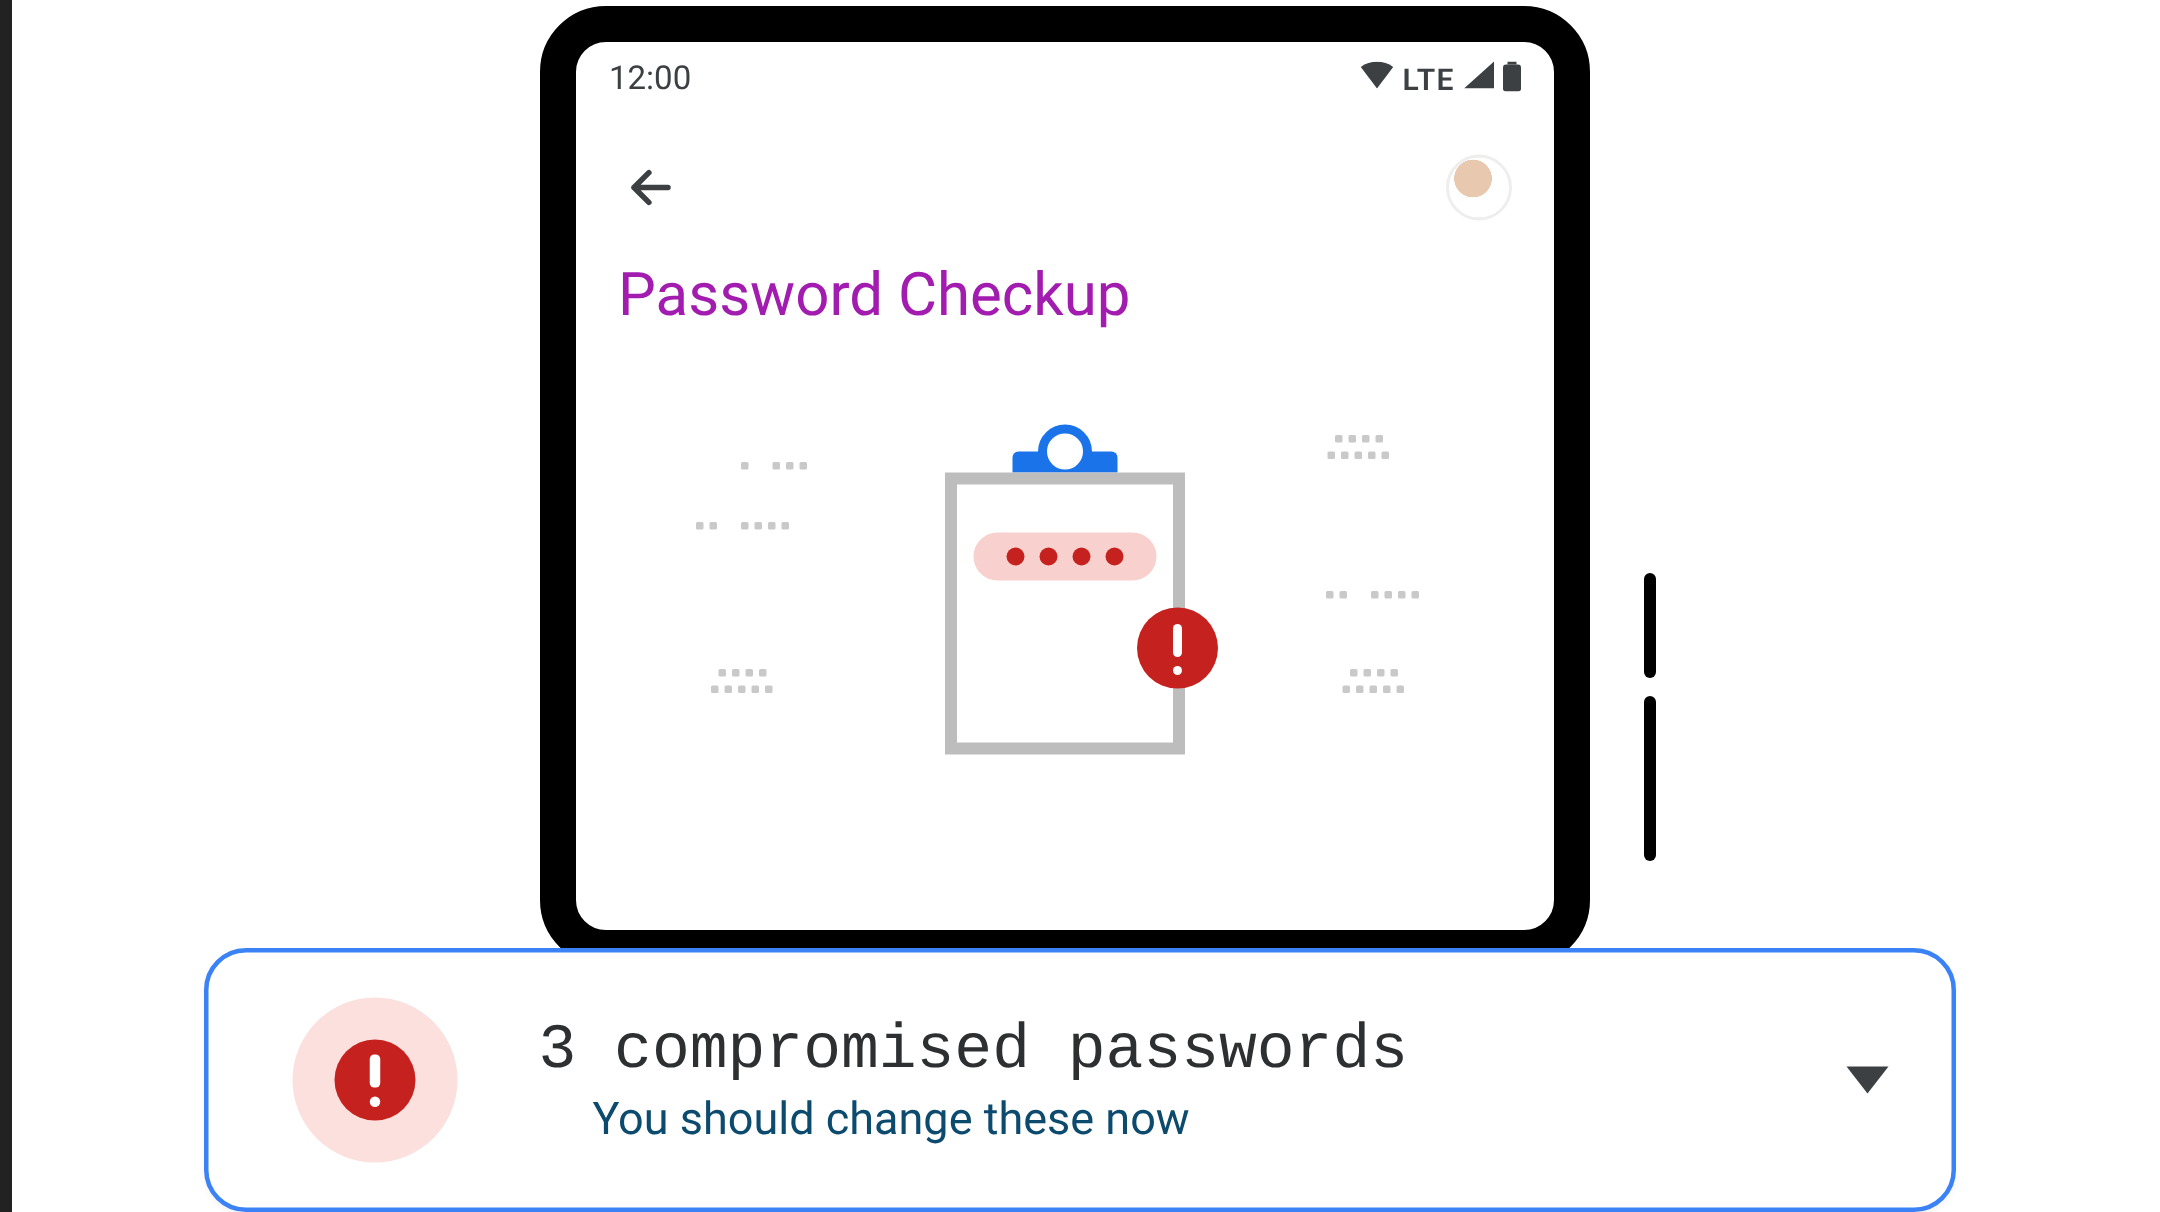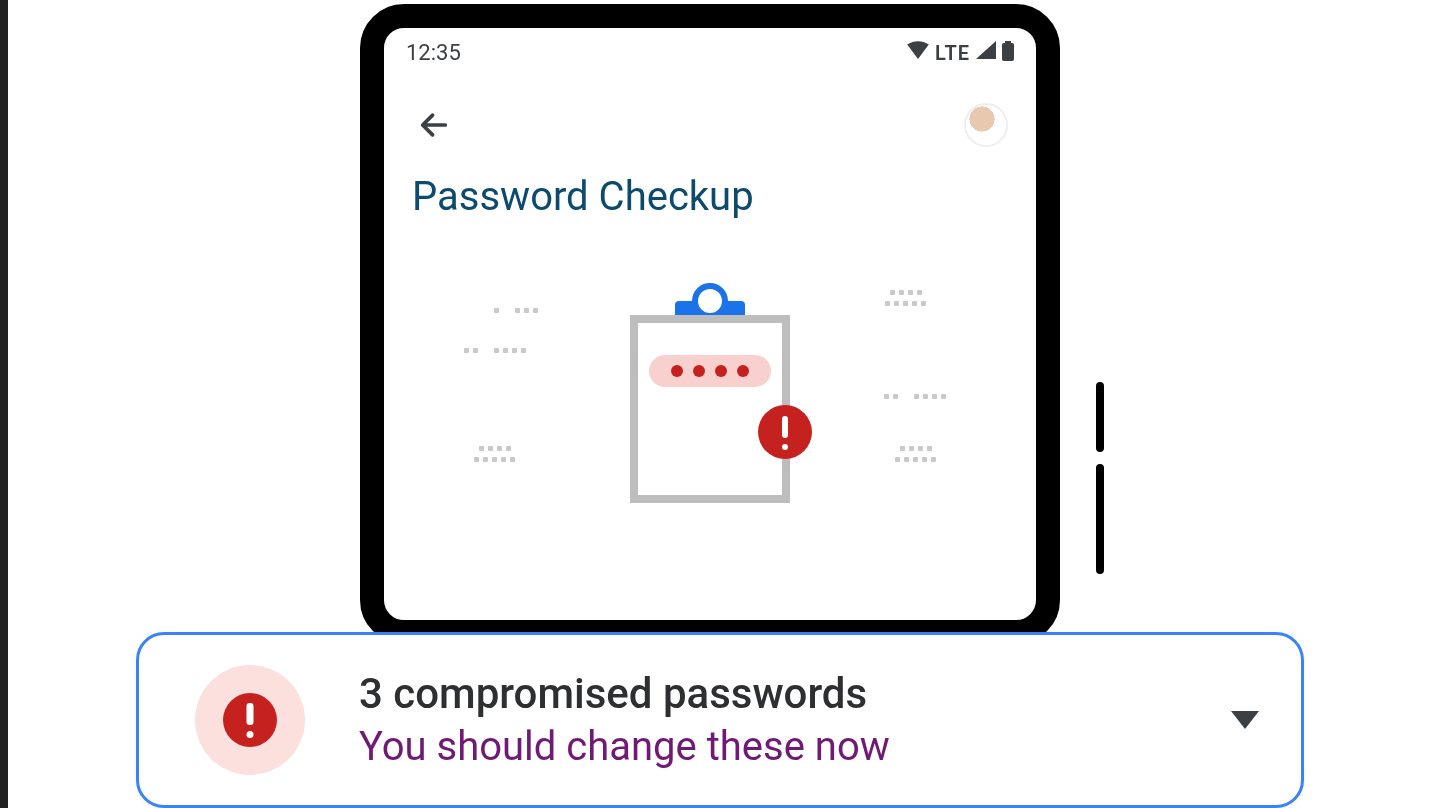--- a/index.html
+++ b/index.html
@@ -85,21 +85,21 @@
     background: radial-gradient(circle at 40% 35%, #e8c9b0 0 35%, #fff 36% 100%);
     background-color: #f0e4d8;
     border: 2px solid #eee;
     cursor: pointer;
   }
 
   .page-title {
     padding: 26px 28px 8px 28px;
     font-size: 40px;
     font-weight: 400;
-    color: #0c4a6e;
+    color: #a21caf;
   }
 
   .illustration {
     display:flex;
     justify-content:center;
     align-items:center;
     margin-top: 40px;
     position: relative;
     height: 260px;
   }
@@ -215,43 +215,45 @@
   }
   .alert-text {
     margin-left: 54px;
     flex: 1;
   }
   .alert-title {
     font-size: 42px;
     font-weight: 500;
     color: #2d2f31;
     line-height: 1.15;
+    font-family: Liberation Mono, monospace;
   }
   .alert-sub {
-    font-size: 40px;
-    color: #701a75;
+    font-size: 30px;
+    color: #0c4a6e;
     margin-top: 4px;
+    margin-left: 36px;
   }
   .expand-icon {
     width: 0; height: 0;
     border-left: 14px solid transparent;
     border-right: 14px solid transparent;
     border-top: 18px solid #3c4043;
     cursor:pointer;
   }
 </style>
 </head>
 <body>
 
 <div class="left-bar"></div>
 
 <div class="phone-frame">
 
   <div class="status-bar">
-    <span class="time">12:35</span>
+    <span class="time">12:00</span>
     <div class="status-right">
       <span class="wifi-icon">
         <svg width="22" height="18" viewBox="0 0 24 20">
             <path fill="#3c4043" d="M12 20 L24 4 C17 -1 7 -1 0 4 Z"></path>
           </svg>
       </span>
       <span class="lte">LTE</span>
       <span class="signal-icon">
         <svg width="20" height="18" viewBox="0 0 20 18">
             <path fill="#3c4043" d="M0 18 L20 18 L20 0 Z"></path>

